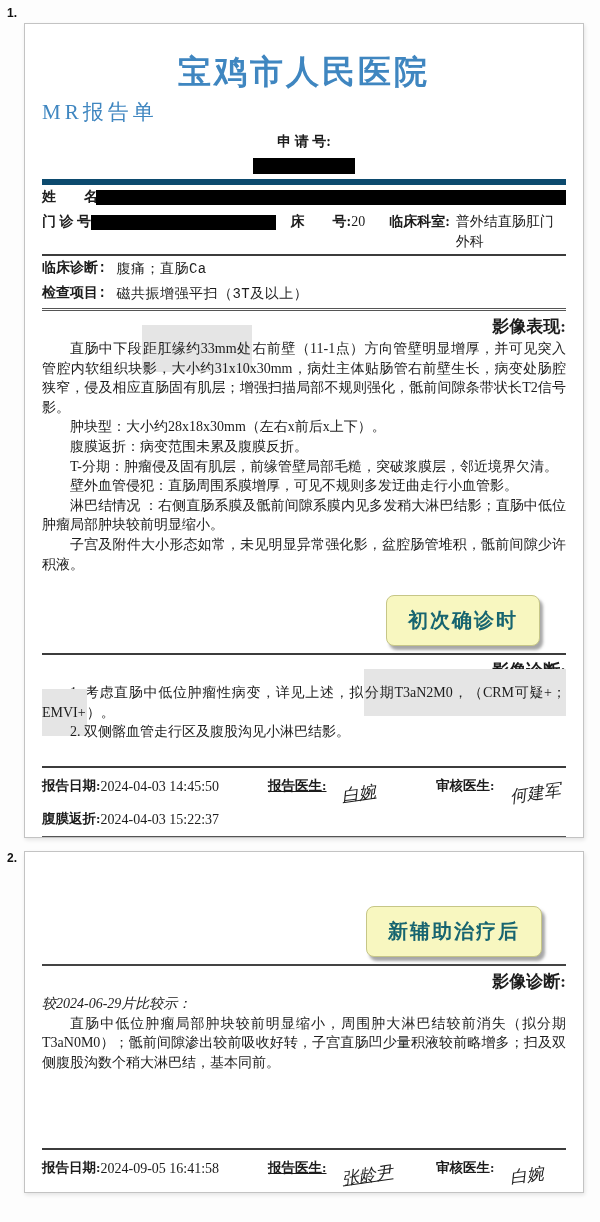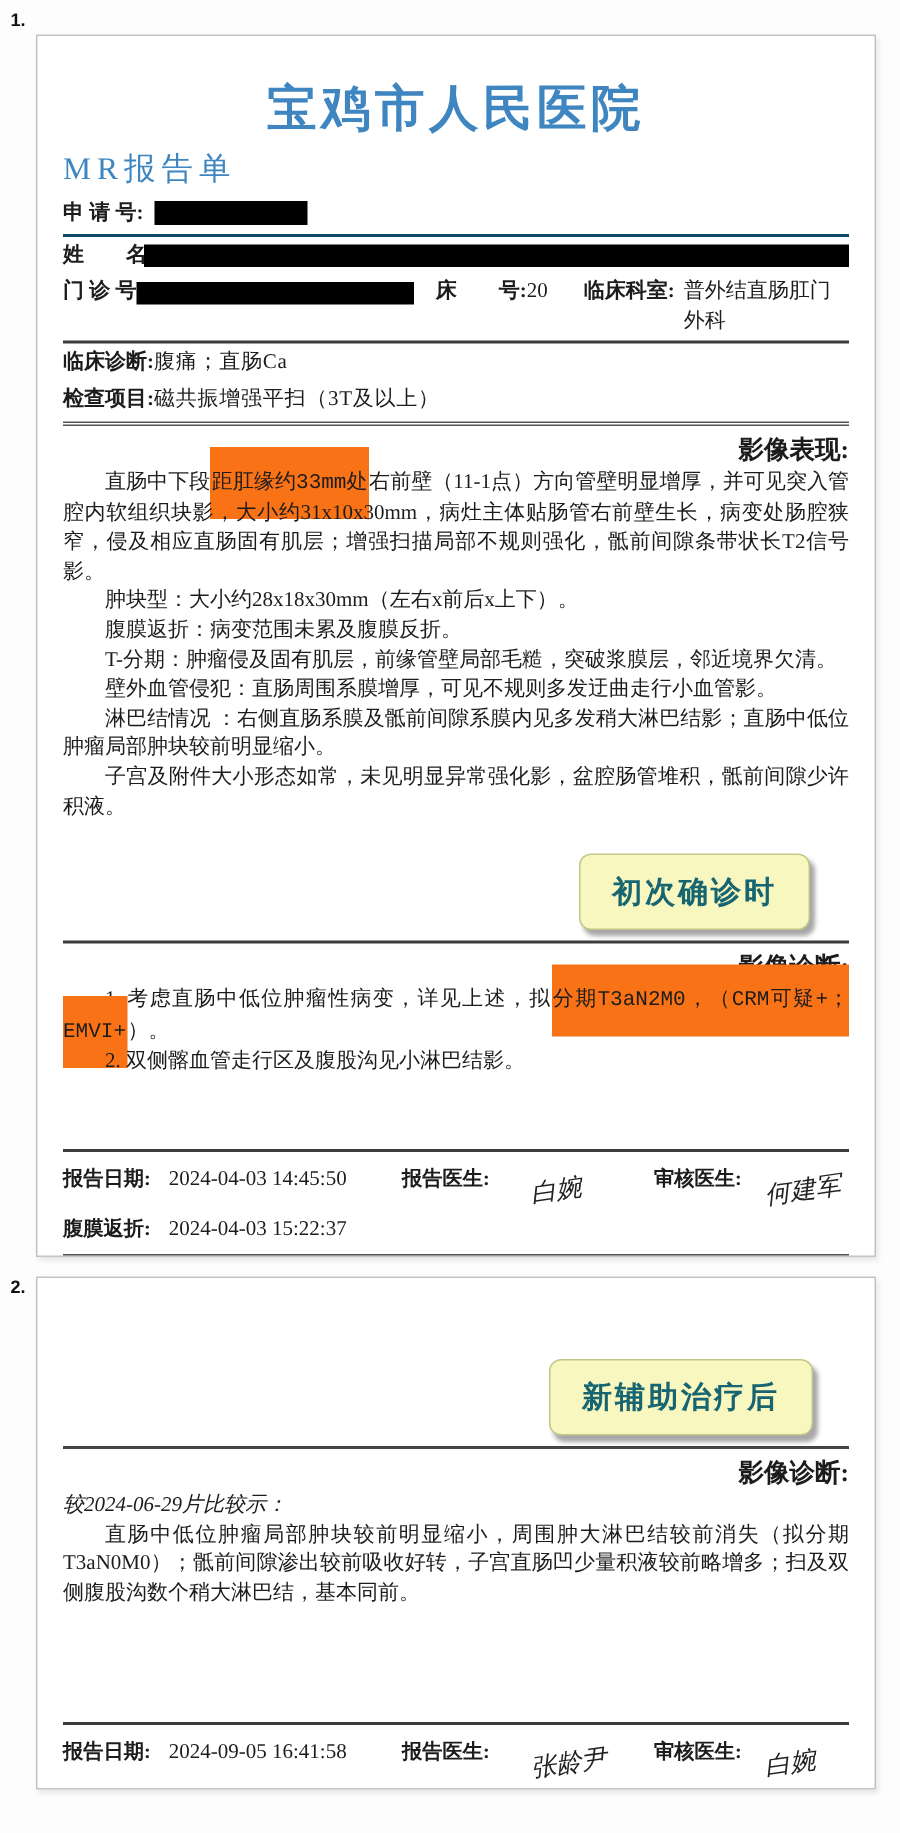--- a/index.html
+++ b/index.html
@@ -16,57 +16,57 @@
     position:absolute; left:24px; width:560px; background:#fff;
     border:1px solid #c3c3c3; box-shadow:1px 2px 4px rgba(0,0,0,.10);
     display:flex; flex-direction:column; padding:0 17px;
   }
   #card1 { top:23px; height:815px; }
   #card2 { top:851px; height:342px; }
 
   .hosp-title { margin-top:26px; text-align:center; color:#3f86c0; font-size:33px; font-weight:700; letter-spacing:3px; }
   .report-title { margin-top:3px; text-align:left; color:#3f86c0; font-size:21px; letter-spacing:4px; }
 
-  .req-row { display:flex; align-items:center; gap:7px; margin-top:7px; padding-bottom:5px; border-bottom:2px solid #0c4a6e; }
+  .req-row { display:flex; justify-content:flex-end; align-items:center; gap:7px; margin-top:7px; padding-bottom:5px; border-bottom:6px solid #0c4a6e;flex-direction:column; }
   .blabel { font-weight:700; font-size:14px; white-space:pre; }
   .redact { background:#000; height:15px; }
   .bar-req { width:102px; height:16px; }
   .row-name { display:flex; align-items:center; height:24px; }
   .row-name .blabel { width:54px; }
   .bar-name { flex:1; }
   .row-outp { display:flex; align-items:flex-start; padding:3px 0 2px; min-height:44px; border-bottom:2px solid #3c3c3c; }
   .row-outp .blabel { line-height:20px; }
   .bar-outp { width:202px; margin-top:3px; }
   .val { font-size:14px; line-height:20px; }
   .bed-label { margin-left:14px; }
   .dept-label { margin-left:24px; }
   .dept-val { width:120px; margin-left:6px; }
-  .kv-row { display:flex; padding:2.5px 0; }
+  .kv-row { display:flex; gap:10px; padding:2.5px 0;font-family:Liberation Mono, monospace; }
   .kv-row .val { letter-spacing:.5px; }
   .double-rule { height:3px; border-top:1px solid #555; border-bottom:1px solid #555; margin-top:2px; }
 
   .sec-label { font-weight:700; font-size:17px; margin:4px 0 1px;text-align:right; }
   .para { font-size:14px; line-height:19.6px; text-align:justify; text-indent:2em; }
   .para-noindent { text-indent:0;font-style:italic; }
-  mark.hl { background:#f97316; color:#1c1c1c; padding:16px 1px;font-family:Liberation Mono, monospace; }
+  mark.hl { background:#e5e5e5; color:#1c1c1c; padding:16px 1px; }
 
   .note-wrap { display:flex; justify-content:flex-end; padding-right:26px; margin-top:21px; }
   .sticky {
     background:#f8f7c0; border:1px solid #c6c687; border-radius:8px;
     box-shadow:3px 4px 3px rgba(95,95,95,.55);
     color:#176570; font-weight:700; font-size:20px; letter-spacing:2px;
     padding:11px 21px; white-space:nowrap;
   }
   .rule-heavy { border-bottom:2px solid #3c3c3c; margin-top:7px; }
   .spacer { flex:1; }
 
   .footer-rule { border-top:2px solid #3c3c3c; }
   .footer-row { display:flex; align-items:flex-start; font-size:13.5px; padding-top:9px; }
-  .f-col1 { width:226px; display:flex; gap:12px; }
-  .f-col2 { width:168px; display:flex; gap:16px; }
+  .f-col1 { width:226px; display:flex; gap:0; }
+  .f-col2 { width:168px; display:flex; gap:4px;text-decoration:underline; }
   .f-col3 { flex:1; display:flex; gap:4px; }
   .f-label { font-weight:700; white-space:pre; }
   .sig { display:inline-block; font-style:italic; font-size:17px; transform:rotate(-8deg) translateY(5px); margin-left:10px; color:#222; }
   .review-date-row { padding:10px 0 6px; }
   .thin-rule { border-top:1px solid #555; }
   .red-row { display:flex; color:#cc3030; font-weight:700; font-size:11.5px; padding:5px 0 14px; }
   .red-note { width:228px; } .red-addr { width:196px; }
 
   #card2 .c2-head { position:relative; height:112px; }
   #card2 .sticky-abs { position:absolute; top:54px; right:24px; }

